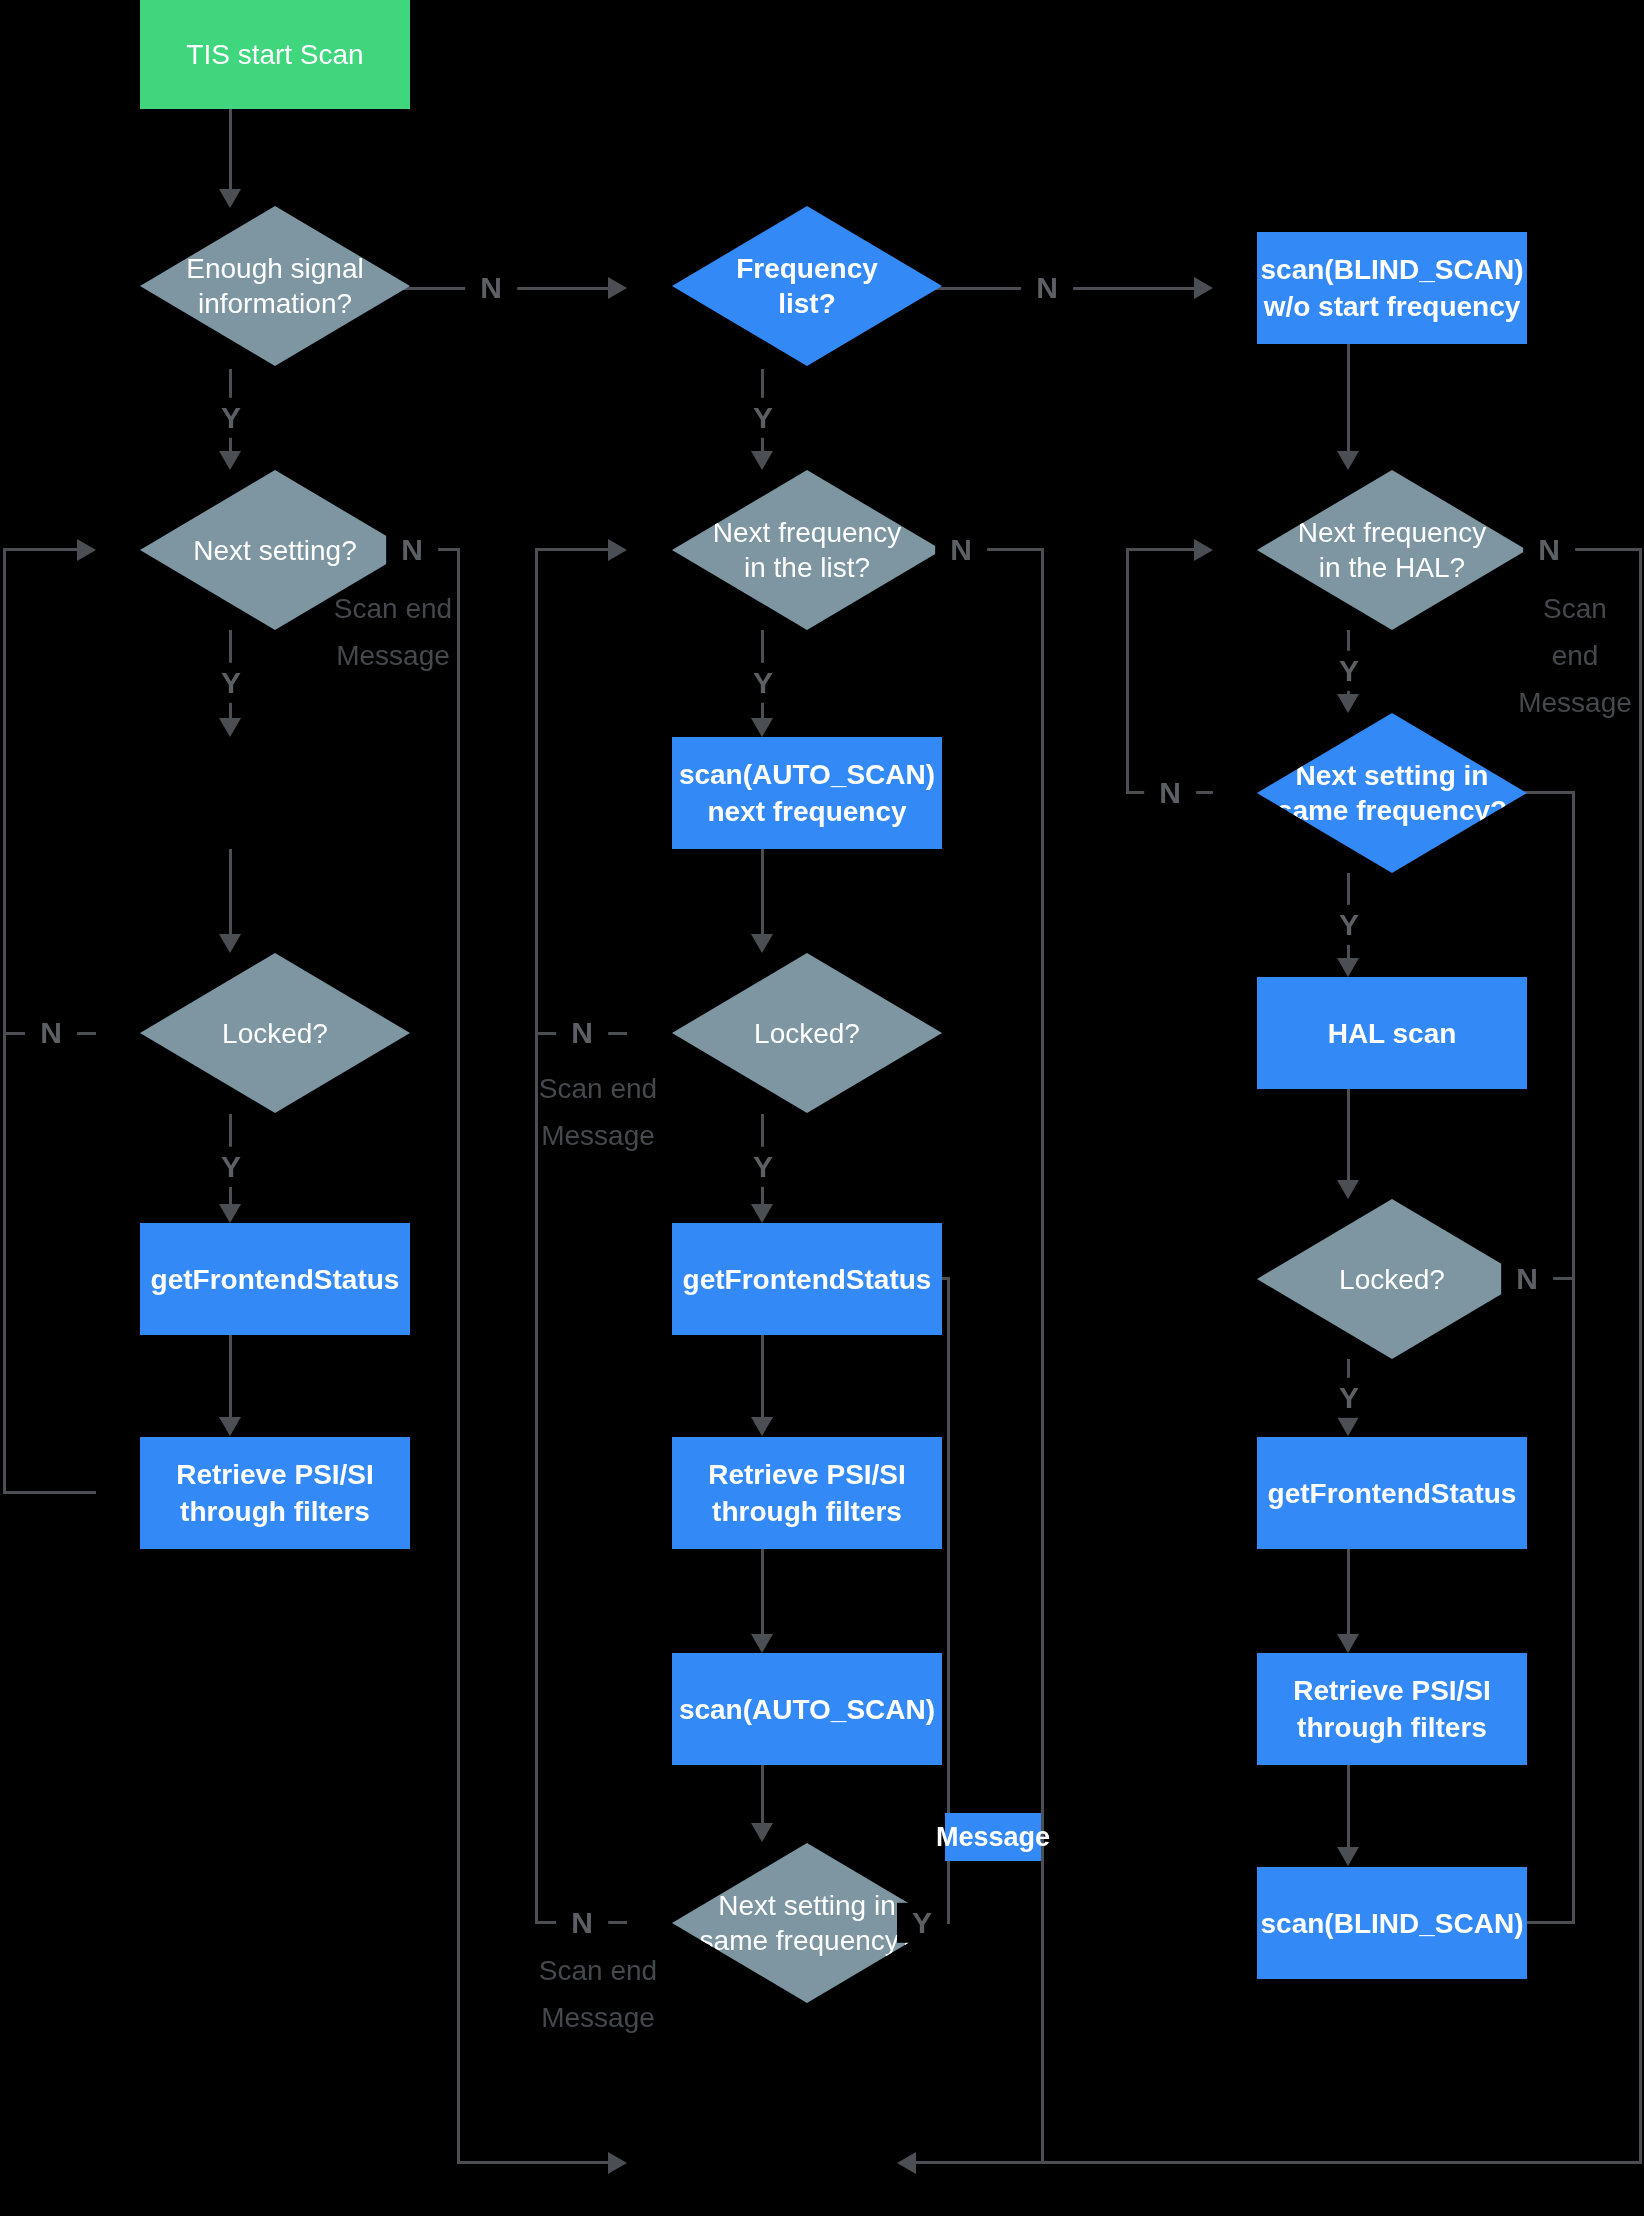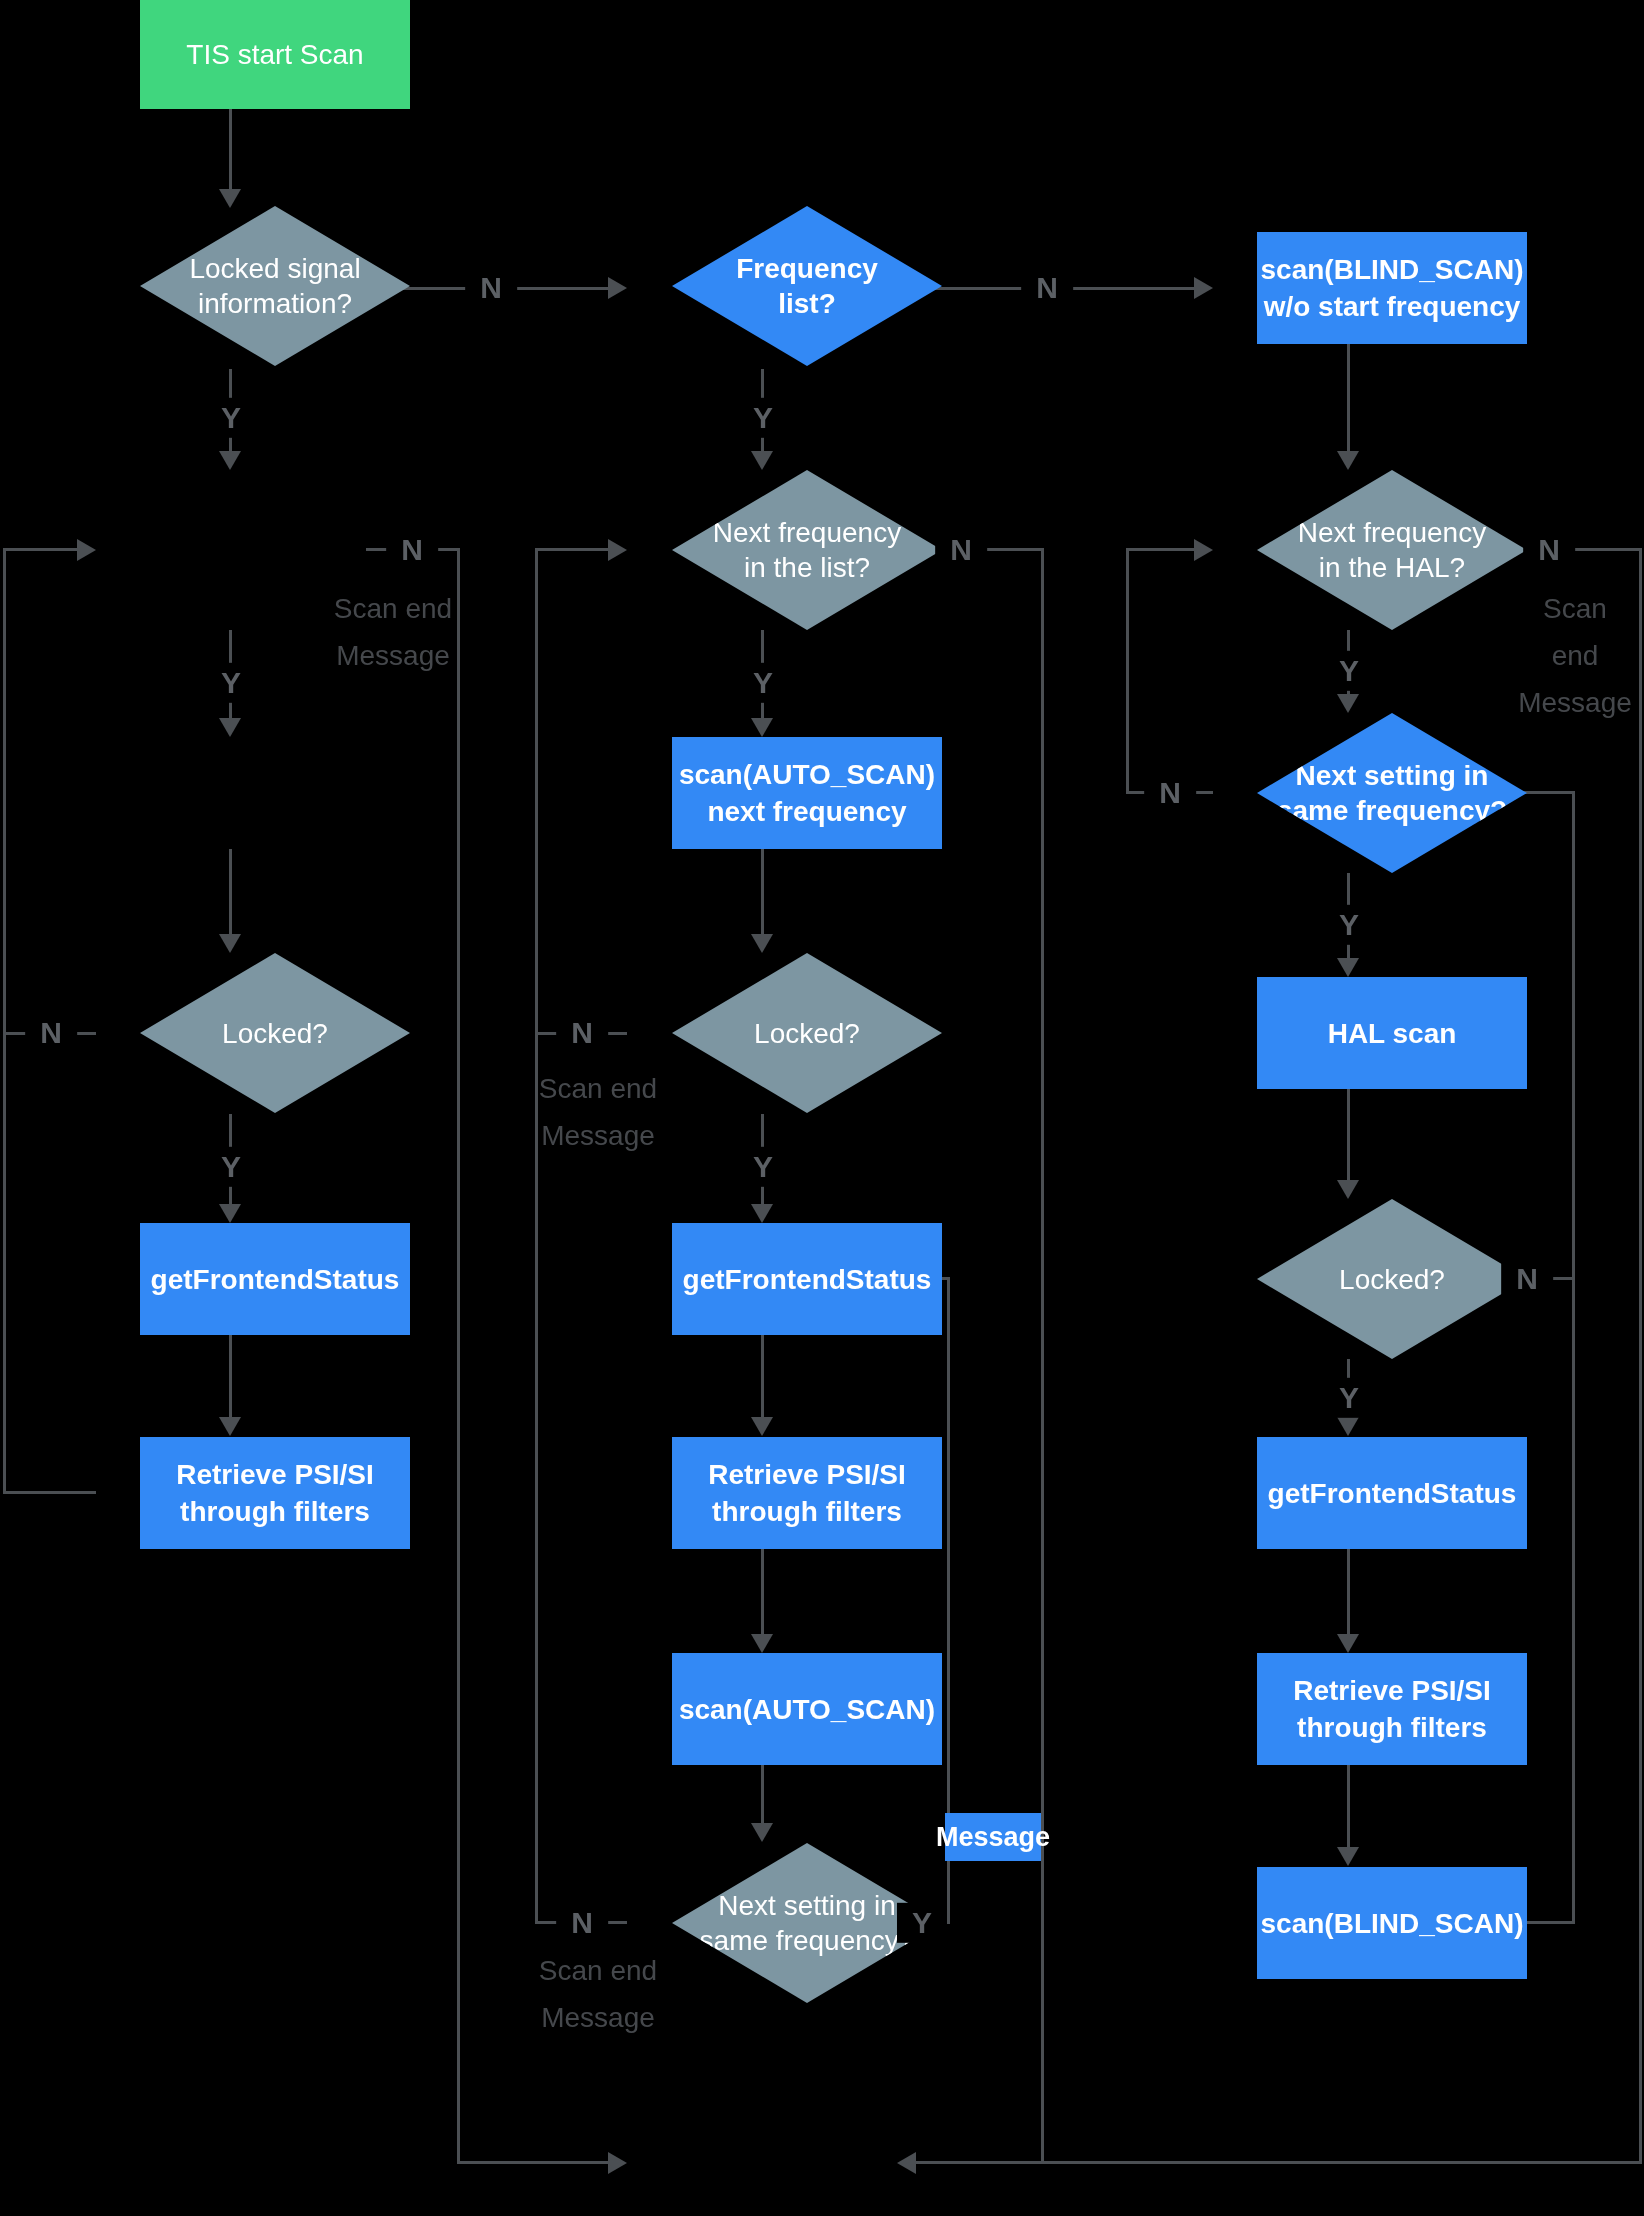--- a/index.html
+++ b/index.html
@@ -114,22 +114,23 @@
   <div class="arrow right z1" style="left:1194px;top:277px"></div>
   <div class="arrow right z1" style="left:608px;top:2152px"></div>
   <div class="arrow right z1" style="left:77px;top:539px"></div>
   <div class="arrow right z1" style="left:608px;top:539px"></div>
   <div class="arrow right z1" style="left:1194px;top:539px"></div>
   <div class="arrow left z1" style="left:897px;top:1268px"></div>
   <div class="arrow left z1" style="left:897px;top:2152px"></div>
   <div class="arrow left z1" style="left:1483px;top:782px"></div>
 
   <div class="node green z2" style="left:96px;top:0;width:270px;height:109px">TIS start Scan</div>
-  <div class="node diamond gray z2" style="left:96px;top:206px;width:270px;height:160px">Locked signal
+  <div class="node diamond gray z2" style="left:96px;top:206px;width:270px;height:160px">Enough signal
 information?</div>
+  <div class="node diamond gray z2" style="left:96px;top:470px;width:270px;height:160px">Next setting?</div>
   <div class="node diamond gray z2" style="left:96px;top:953px;width:270px;height:160px">Locked?</div>
   <div class="node blue z2" style="left:96px;top:1223px;width:270px;height:112px">getFrontendStatus</div>
   <div class="node blue z2" style="left:96px;top:1437px;width:270px;height:112px">Retrieve PSI/SI
 through filters</div>
 
   <div class="node diamond blue z2" style="left:628px;top:206px;width:270px;height:160px">Frequency
 list?</div>
   <div class="node diamond gray z2" style="left:628px;top:470px;width:270px;height:160px">Next frequency
 in the list?</div>
   <div class="node blue z2" style="left:628px;top:737px;width:270px;height:112px">scan(AUTO_SCAN)

